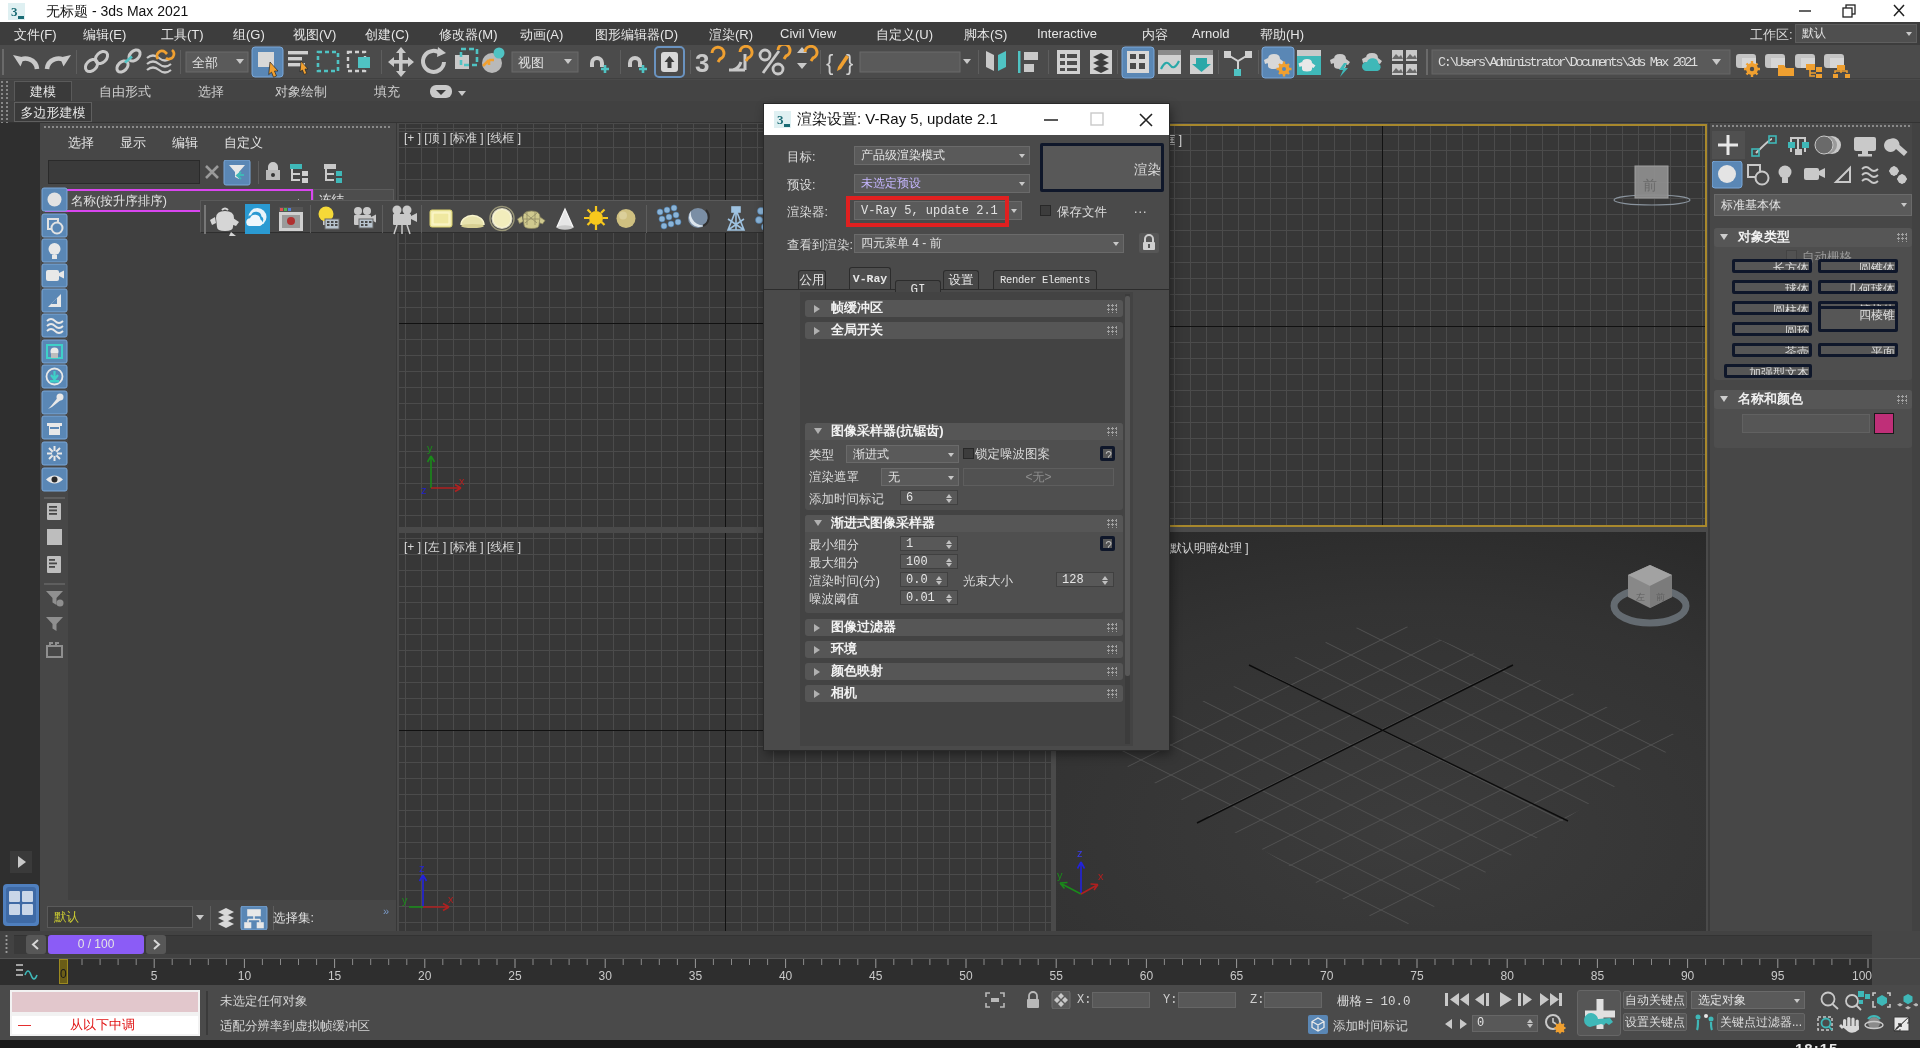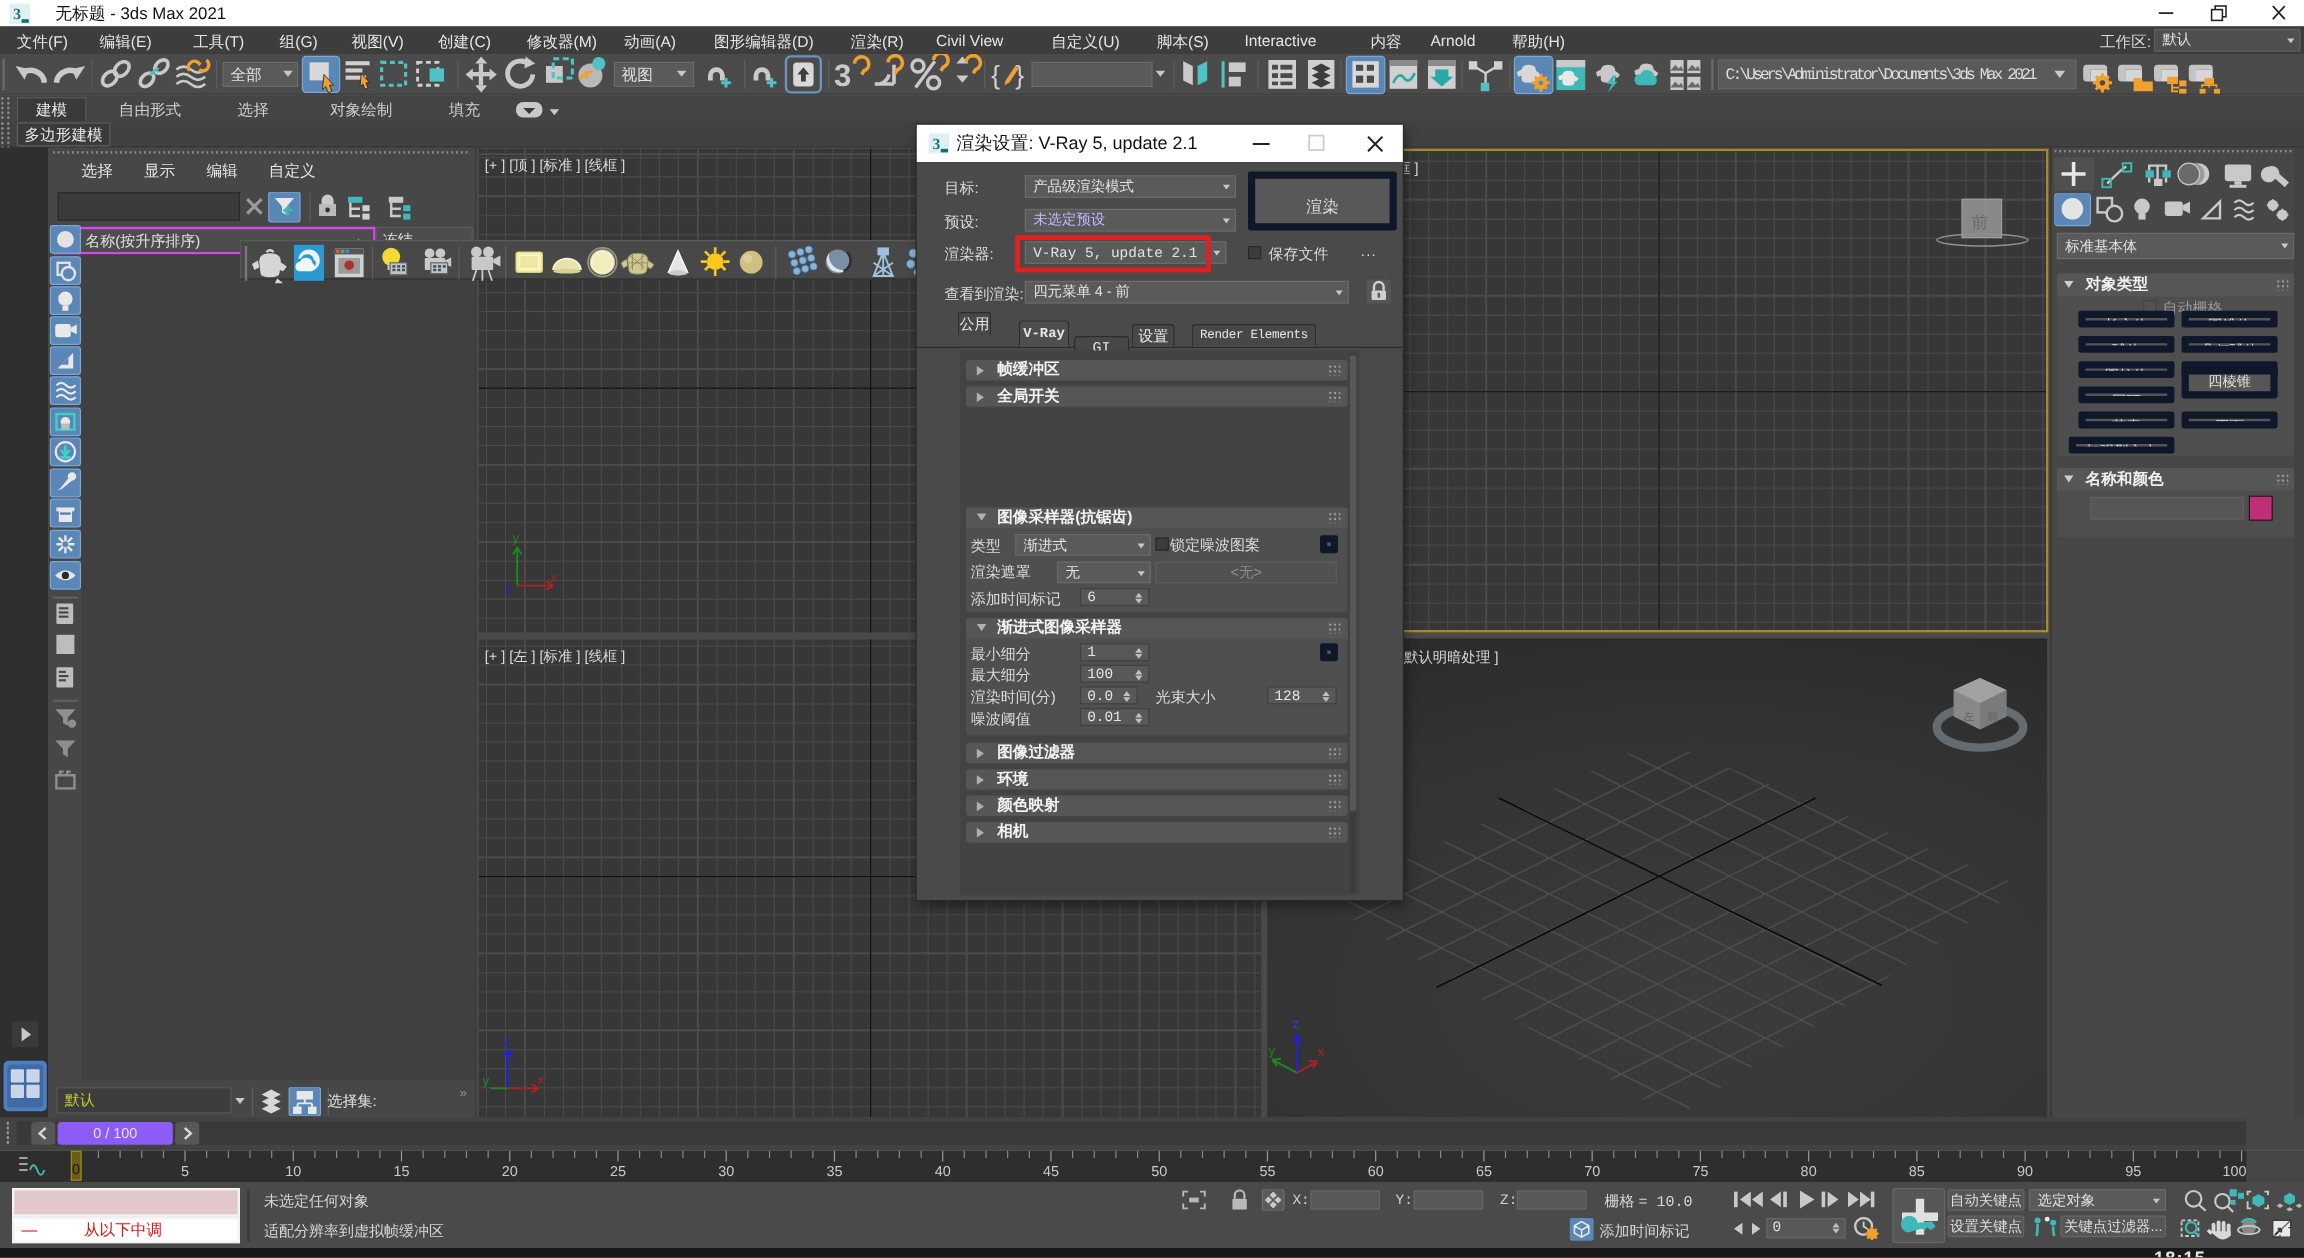--- a/index.html
+++ b/index.html
@@ -29,21 +29,21 @@
  background-image:repeating-linear-gradient(to right,#4b4b4b 0 1px,transparent 1px 16px),repeating-linear-gradient(to bottom,#4b4b4b 0 1px,transparent 1px 16px);background-position:6px 0,0 5px}
 #vpTR{left:656px;top:1px;width:654px;height:403px;border:2px solid #a8882c;background:#373737}
 #vpTRin{left:0;top:0;width:650px;height:399px;background:#373737;
  background-image:repeating-linear-gradient(to right,#4b4b4b 0 1px,transparent 1px 16px),repeating-linear-gradient(to bottom,#4b4b4b 0 1px,transparent 1px 16px);background-position:7px 0,0 8px}
 #vpBR{left:659px;top:409px;width:650px;height:399px;background:radial-gradient(ellipse 900px 500px at 55% 75%,#3c3c3c 0%,#333333 45%,#252525 80%,#1f1f1f 100%)}
 .vplabel{position:absolute;color:#d8d8d8;font-size:12px;white-space:nowrap}
 .axline{position:absolute;background:#111}
 
 .dd{position:absolute;background:#5a5a5a;border:1px solid #6a6a6a;color:#e2e2e2;font-size:12px;line-height:16px;padding-left:6px;overflow:hidden;white-space:nowrap}
 .dd .ar{position:absolute;right:4px;top:42%;width:0;height:0;border-left:3.5px solid transparent;border-right:3.5px solid transparent;border-top:4.5px solid #c8c8c8}
-.btn{position:absolute;background:#565656;border:6px solid #0f172a;border-radius:2px;color:#dedede;font-size:12px;text-align:center;overflow:hidden}
+.btn{position:absolute;background:#565656;border:3px solid #0f172a;border-radius:2px;color:#dedede;font-size:12px;text-align:right;overflow:hidden}
 .roll{position:absolute;background:#505050;border-radius:3px}
 .rollhead{position:absolute;background:#565656;border-radius:3px;color:#f0f0f0;font-size:13px;font-weight:bold;line-height:17px;padding-left:24px}
 .grip{position:absolute;width:10px;height:9px;opacity:.55;background-image:radial-gradient(circle at 1.5px 1.5px,#ddd 1px,transparent 1.2px);background-size:4px 4px}
 .chk{position:absolute;width:11px;height:11px;background:#3c3c3c;border:1px solid #282828}
 .ck:after{content:"";position:absolute;left:2px;top:1px;width:6px;height:3.5px;border-left:2px solid #e8e8e8;border-bottom:2px solid #e8e8e8;transform:rotate(-45deg)}
 .spin{position:absolute;background:#585858;border:1px solid #404040;color:#e6e6e6;font-size:12px;font-family:"Liberation Mono",monospace;line-height:15px;padding-left:5px}
 .lbl{position:absolute;color:#dcdcdc;font-size:12.5px;white-space:nowrap}
 .mono{font-family:"Liberation Mono",monospace}
 .bb{fill:#5a87b5;stroke:#7aa7d8;stroke-width:1}
 .skb{background:#565656;border:1px solid #666;border-radius:2px;color:#dedede;font-size:12px;text-align:center;line-height:17px}
@@ -772,21 +772,21 @@
   <span class="lbl" style="left:23px;top:133px">查看到渲染:</span>
   <div class="dd" style="left:90px;top:130px;width:270px;height:19px;line-height:17px">四元菜单 4 - 前<span class="ar"></span></div>
   <svg class="abs" style="left:373px;top:127px" width="24" height="24">
         <rect x="2" y="2" width="20" height="20" rx="2" fill="#565656"></rect>
         <path d="M8 11 v-3 a4 4 0 0 1 8 0 v3" stroke="#cfcfcf" stroke-width="2" fill="none"></path>
         <rect x="6" y="11" width="12" height="8" rx="1" fill="#cfcfcf"></rect>
         <rect x="11" y="13" width="2" height="4" fill="#565656"></rect>
       </svg>
 
   <div class="abs" style="left:0;top:185px;width:405px;height:1px;background:#2c2c2c"></div>
-  <div class="abs tab" style="left:34px;top:156px;width:28px">公用</div>
+  <div class="abs tab" style="left:34px;top:166px;width:28px">公用</div>
   <div class="abs tab tabon mono" style="left:85px;top:163px;width:42px;height:22px;line-height:22px;font-size:11.5px">V-Ray</div>
   <div class="abs tab mono" style="left:131px;top:176px;width:46px">GI</div>
   <div class="abs tab" style="left:179px;top:166px;width:36px">设置</div>
   <div class="abs tab mono" style="left:229px;top:166px;width:104px;font-size:10.5px;letter-spacing:-0.3px">Render Elements</div>
 
   <div class="abs" style="left:36px;top:188px;width:333px;height:454px;background:#434343"></div>
   <div class="abs" style="left:361px;top:190px;width:5px;height:450px;background:#3c3c3c"></div>
       <div class="abs" style="left:361px;top:192px;width:5px;height:380px;background:#585858;border-radius:2px"></div>
   <div class="abs rhc" style="left:41px;top:196px"><span class="rar r"></span>帧缓冲区<div class="grip" style="right:6px;top:4px"></div></div>
   <div class="abs rhc" style="left:41px;top:218px"><span class="rar r"></span>全局开关<div class="grip" style="right:6px;top:4px"></div></div>

